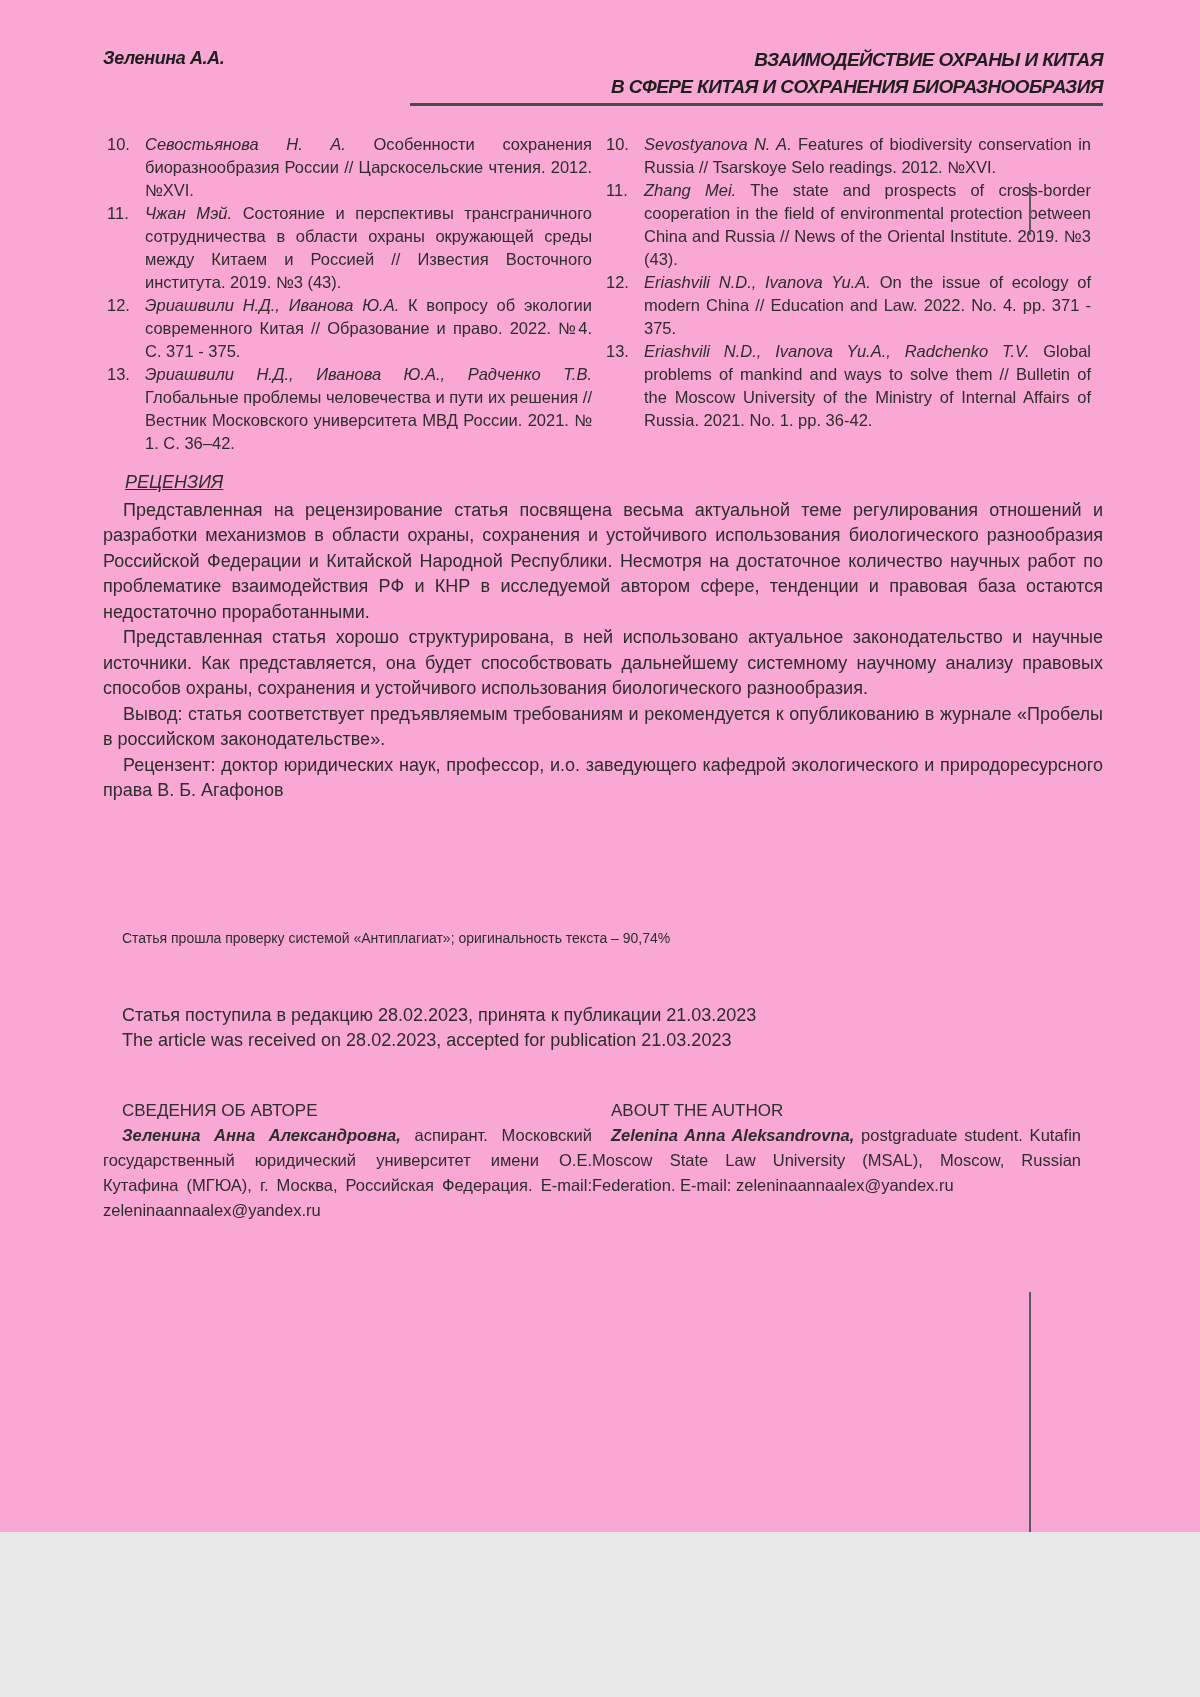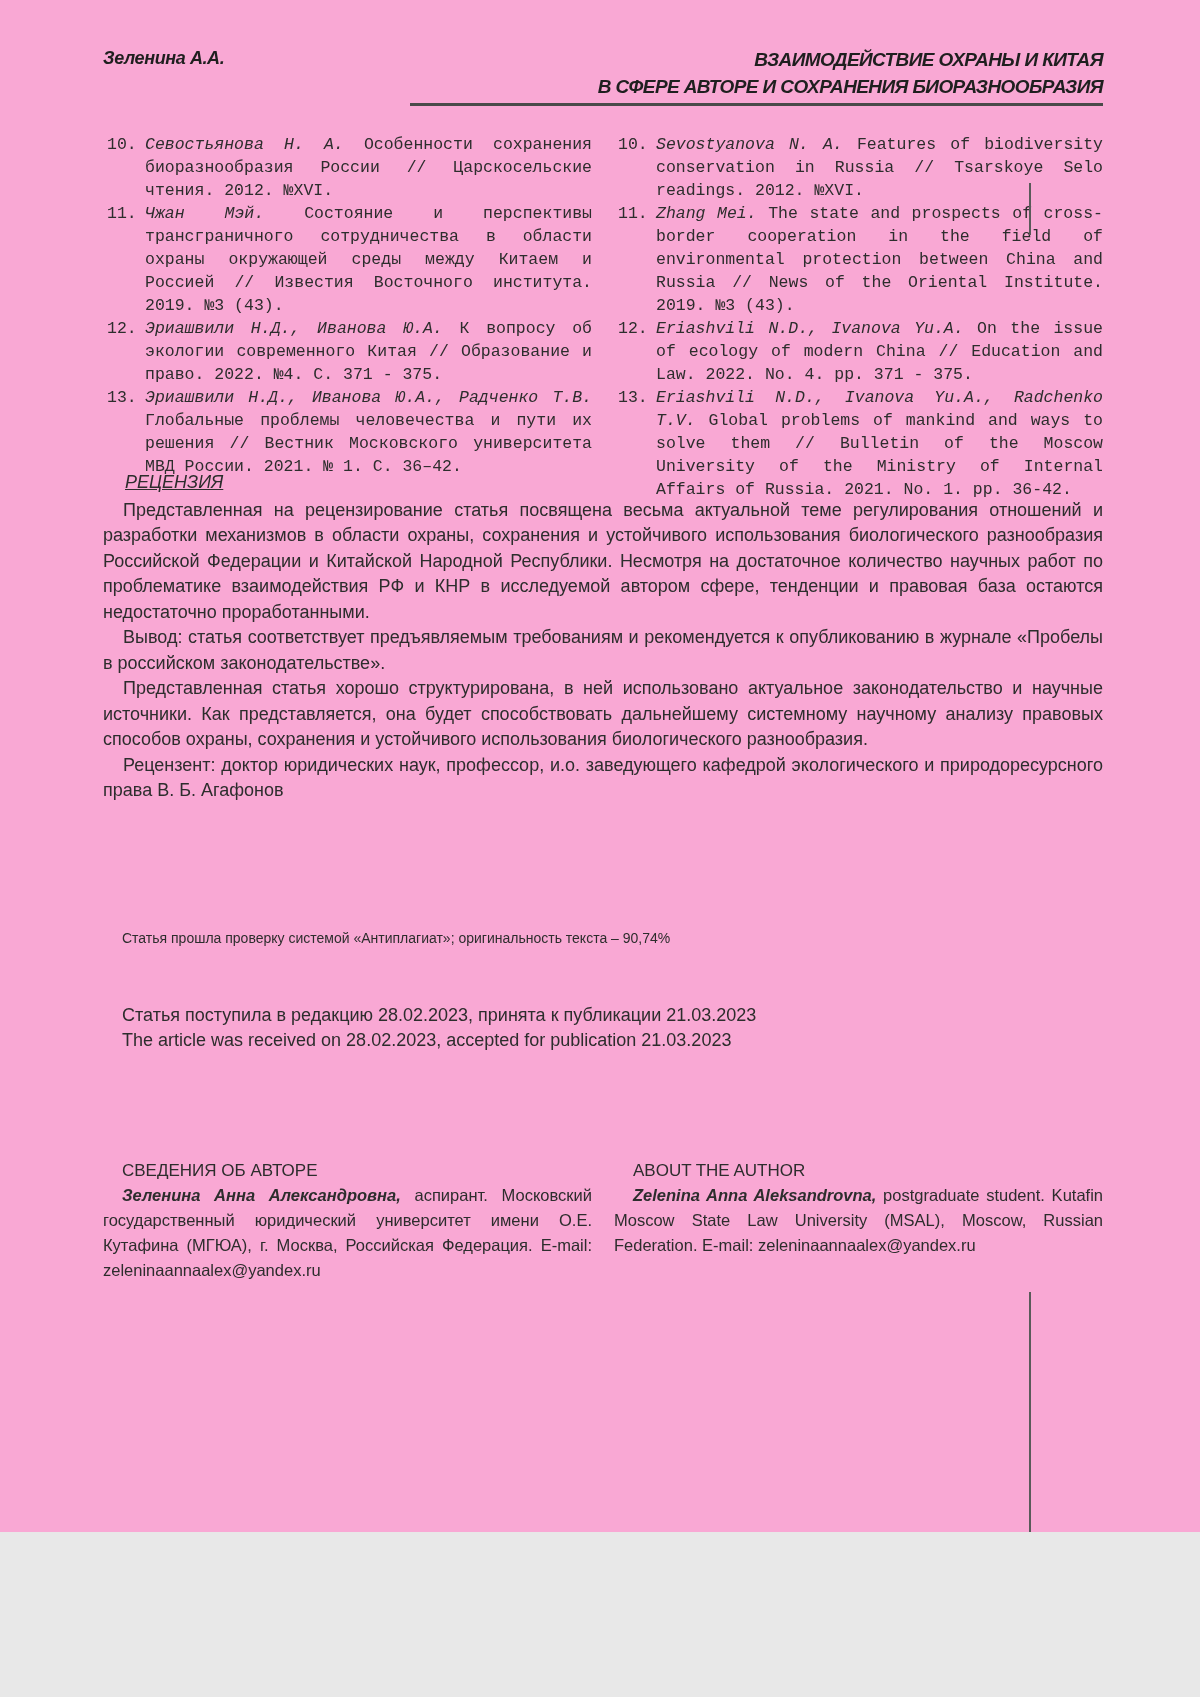--- a/index.html
+++ b/index.html
@@ -24,21 +24,21 @@
     font-size:19px;font-weight:bold;font-style:italic;
     color:#1f1f1f;line-height:27px;letter-spacing:-0.6px;
   }
   .header-rule{
     position:absolute;left:410px;top:103px;width:693px;height:3px;
     background:#4a4a4a;
   }
   
   .refs{
     position:absolute;left:103px;top:133px;width:1000px;
-    display:flex;gap:22px;font-family:Liberation Mono, monospace;
+    display:flex;gap:10px;
   }
   .refs .col{width:489px;}
   .ref-item{
     display:flex;
     font-size:16.5px;line-height:23px;color:#2d2d2d;
   }
   .ref-num{flex:0 0 38px;padding-left:4px;}
   .ref-body{flex:1;text-align:justify;}
   .ref-authors{font-style:italic;}
   
@@ -57,22 +57,22 @@
   .antiplagiat{
     position:absolute;left:122px;top:930px;
     font-size:14px;color:#2d2d2d;text-align:right;
   }
   .received{
     position:absolute;left:122px;top:1003px;
     font-size:18px;line-height:25px;color:#2d2d2d;
   }
   
   .authors-section{
-    position:absolute;left:103px;top:1158px;width:1000px;
-    display:flex;gap:22px;
+    position:absolute;left:103px;top:1098px;width:1000px;
+    display:flex;
   }
   .authors-section .col{width:489px;font-size:16.5px;line-height:25px;}
   .about-heading{margin:0 0 0 19px;font-size:17px;}
   .about-para{margin:0;text-indent:19px;text-align:justify;}
   .about-name{font-weight:bold;font-style:italic;}
   
   .vline{position:absolute;width:2px;background:#5a5a5a;}
   .vline.short{left:1029px;top:183px;height:52px;}
   .vline.long{left:1029px;top:1292px;height:289px;}
   
@@ -88,21 +88,21 @@
   .footer .pagenum{position:absolute;left:985px;top:0;}
 </style>
 </head>
 <body>
 
 <div class="page">
 
   <div class="running-author">Зеленина А.А.</div>
   <div class="doc-title">
     <div>ВЗАИМОДЕЙСТВИЕ ОХРАНЫ И КИТАЯ</div>
-    <div>В СФЕРЕ АВТОРЕ И СОХРАНЕНИЯ БИОРАЗНООБРАЗИЯ</div>
+    <div>В СФЕРЕ КИТАЯ И СОХРАНЕНИЯ БИОРАЗНООБРАЗИЯ</div>
   </div>
   <div class="header-rule"></div>
 
   <div class="refs">
     <div class="col">
       <div class="ref-item">
         <span class="ref-num">10.</span>
         <div class="ref-body"><span class="ref-authors">Севостьянова Н. А.</span> <span>Особенности сохранения биоразнообразия России // Царскосельские чтения. 2012. №XVI.</span></div>
       </div>
       <div class="ref-item">
@@ -134,22 +134,22 @@
       <div class="ref-item">
         <span class="ref-num">13.</span>
         <div class="ref-body"><span class="ref-authors">Eriashvili N.D., Ivanova Yu.A., Radchenko T.V.</span> <span>Global problems of mankind and ways to solve them // Bulletin of the Moscow University of the Ministry of Internal Affairs of Russia. 2021. No. 1. pp. 36-42.</span></div>
       </div>
     </div>
   </div>
 
   <div class="review">
     <div class="review-heading">РЕЦЕНЗИЯ</div>
     <p>Представленная на рецензирование статья посвящена весьма актуальной теме регулирования отношений и разработки механизмов в области охраны, сохранения и устойчивого использования биологического разнообразия Российской Федерации и Китайской Народной Республики. Несмотря на достаточное количество научных работ по проблематике взаимодействия РФ и КНР в исследуемой автором сфере, тенденции и правовая база остаются недостаточно проработанными.</p>
+    <p>Представленная статья хорошо структурирована, в ней использовано актуальное законодательство и научные источники. Как представляется, она будет способствовать дальнейшему системному научному анализу правовых способов охраны, сохранения и устойчивого использования биологического разнообразия.</p>
     <p>Вывод: статья соответствует предъявляемым требованиям и рекомендуется к опубликованию в журнале «Пробелы в российском законодательстве».</p>
-    <p>Представленная статья хорошо структурирована, в ней использовано актуальное законодательство и научные источники. Как представляется, она будет способствовать дальнейшему системному научному анализу правовых способов охраны, сохранения и устойчивого использования биологического разнообразия.</p>
     <p>Рецензент: доктор юридических наук, профессор, и.о. заведующего кафедрой экологического и природоресурсного права В. Б. Агафонов</p>
   </div>
 
   <div class="antiplagiat">Статья прошла проверку системой «Антиплагиат»; оригинальность текста – 90,74%</div>
   <div class="received">
     <div>Статья поступила в редакцию 28.02.2023, принята к публикации 21.03.2023</div>
     <div>The article was received on 28.02.2023, accepted for publication 21.03.2023</div>
   </div>
 
   <div class="authors-section">

